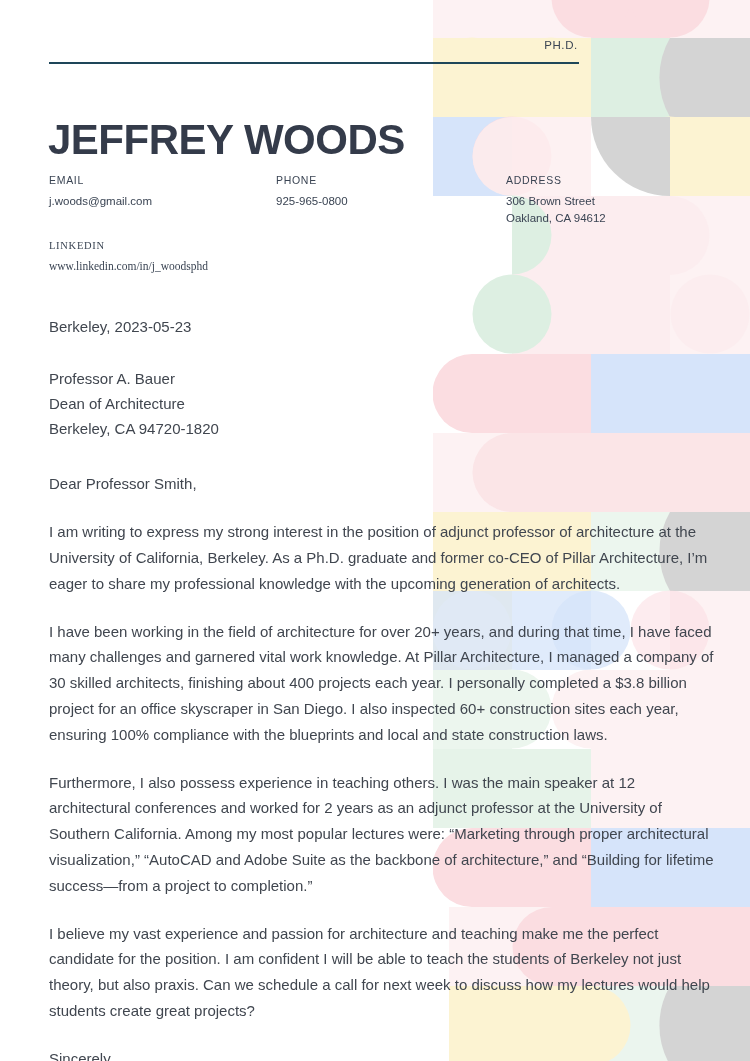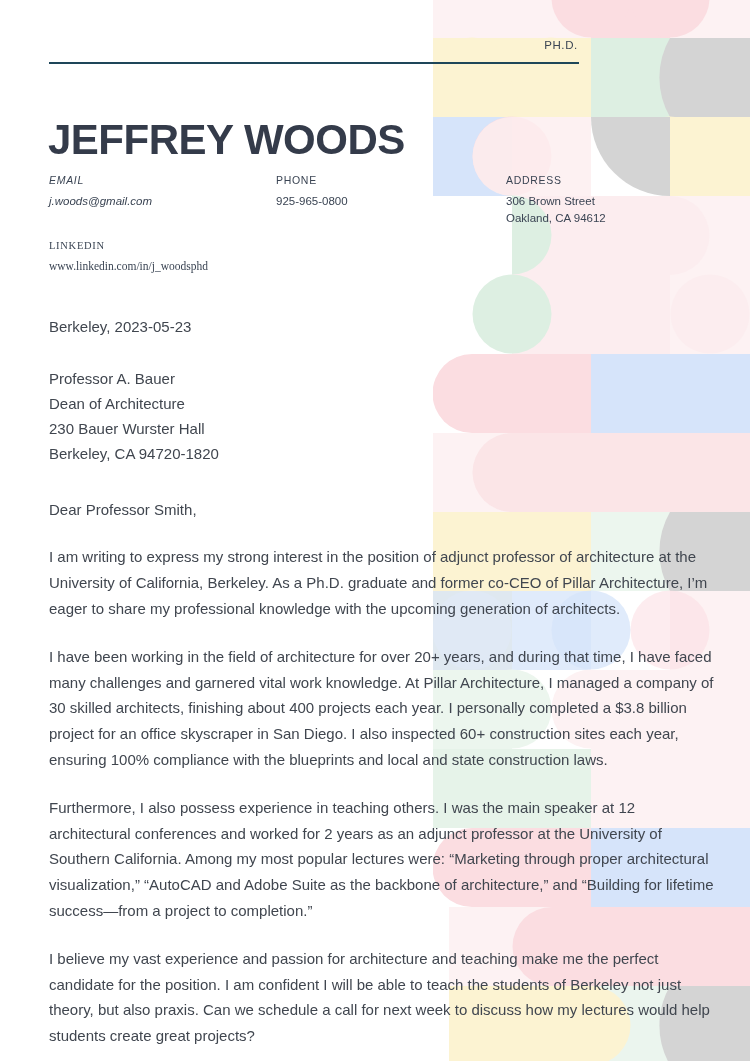--- a/index.html
+++ b/index.html
@@ -72,21 +72,21 @@
     width: 690px;
   }
   .contact-row {
     position: relative;
     height: 66px;
   }
   .contact-cell {
     position: absolute;
     top: 0;
   }
-  .c-email   { left: 0px; font-style: italic; }
+  .c-email   { left: 0px; }
   .c-phone   { left: 227px; }
   .c-address { left: 457px; }
   .c-linkedin{ left: 0px; font-family: Liberation Serif, serif; }
 
   .c-label {
     font-size: 10.5px;
     letter-spacing: 0.7px;
     color: #3a4453;
     margin-bottom: 7px;
   }
@@ -243,21 +243,20 @@
 
   </div>
 
   <div class="letter">
 
     <div class="date">Berkeley, 2023-05-23</div>
 
     <div class="recipient">
       <div>Professor A. Bauer</div>
       <div>Dean of Architecture</div>
-      <div>230 Bauer Wurster Hall</div>
       <div>Berkeley, CA 94720-1820</div>
     </div>
 
     <div class="salutation">Dear Professor Smith,</div>
 
     <p class="para">I am writing to express my strong interest in the position of adjunct professor of architecture at the University of California, Berkeley. As a Ph.D. graduate and former co-CEO of Pillar Architecture, I’m eager to share my professional knowledge with the upcoming generation of architects.</p>
     <p class="para">I have been working in the field of architecture for over 20+ years, and during that time, I have faced many challenges and garnered vital work knowledge. At Pillar Architecture, I managed a company of 30 skilled architects, finishing about 400 projects each year. I personally completed a $3.8 billion project for an office skyscraper in San Diego. I also inspected 60+ construction sites each year, ensuring 100% compliance with the blueprints and local and state construction laws.</p>
     <p class="para">Furthermore, I also possess experience in teaching others. I was the main speaker at 12 architectural conferences and worked for 2 years as an adjunct professor at the University of Southern California. Among my most popular lectures were: “Marketing through proper architectural visualization,” “AutoCAD and Adobe Suite as the backbone of architecture,” and “Building for lifetime success—from a project to completion.”</p>
     <p class="para">I believe my vast experience and passion for architecture and teaching make me the perfect candidate for the position. I am confident I will be able to teach the students of Berkeley not just theory, but also praxis. Can we schedule a call for next week to discuss how my lectures would help students create great projects?</p>
 

